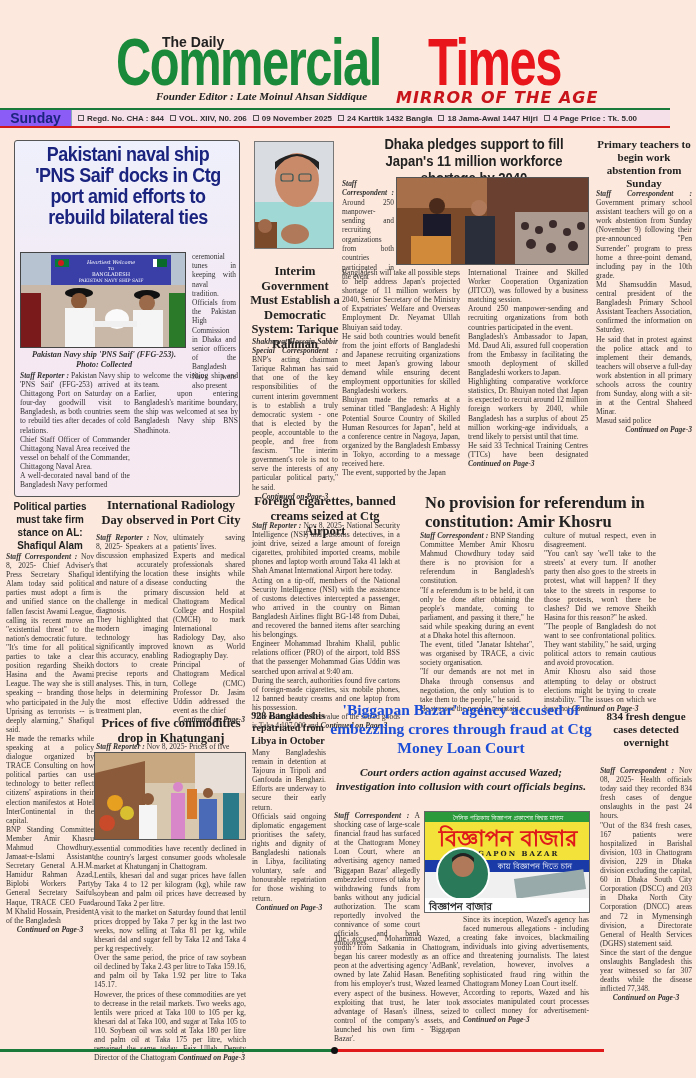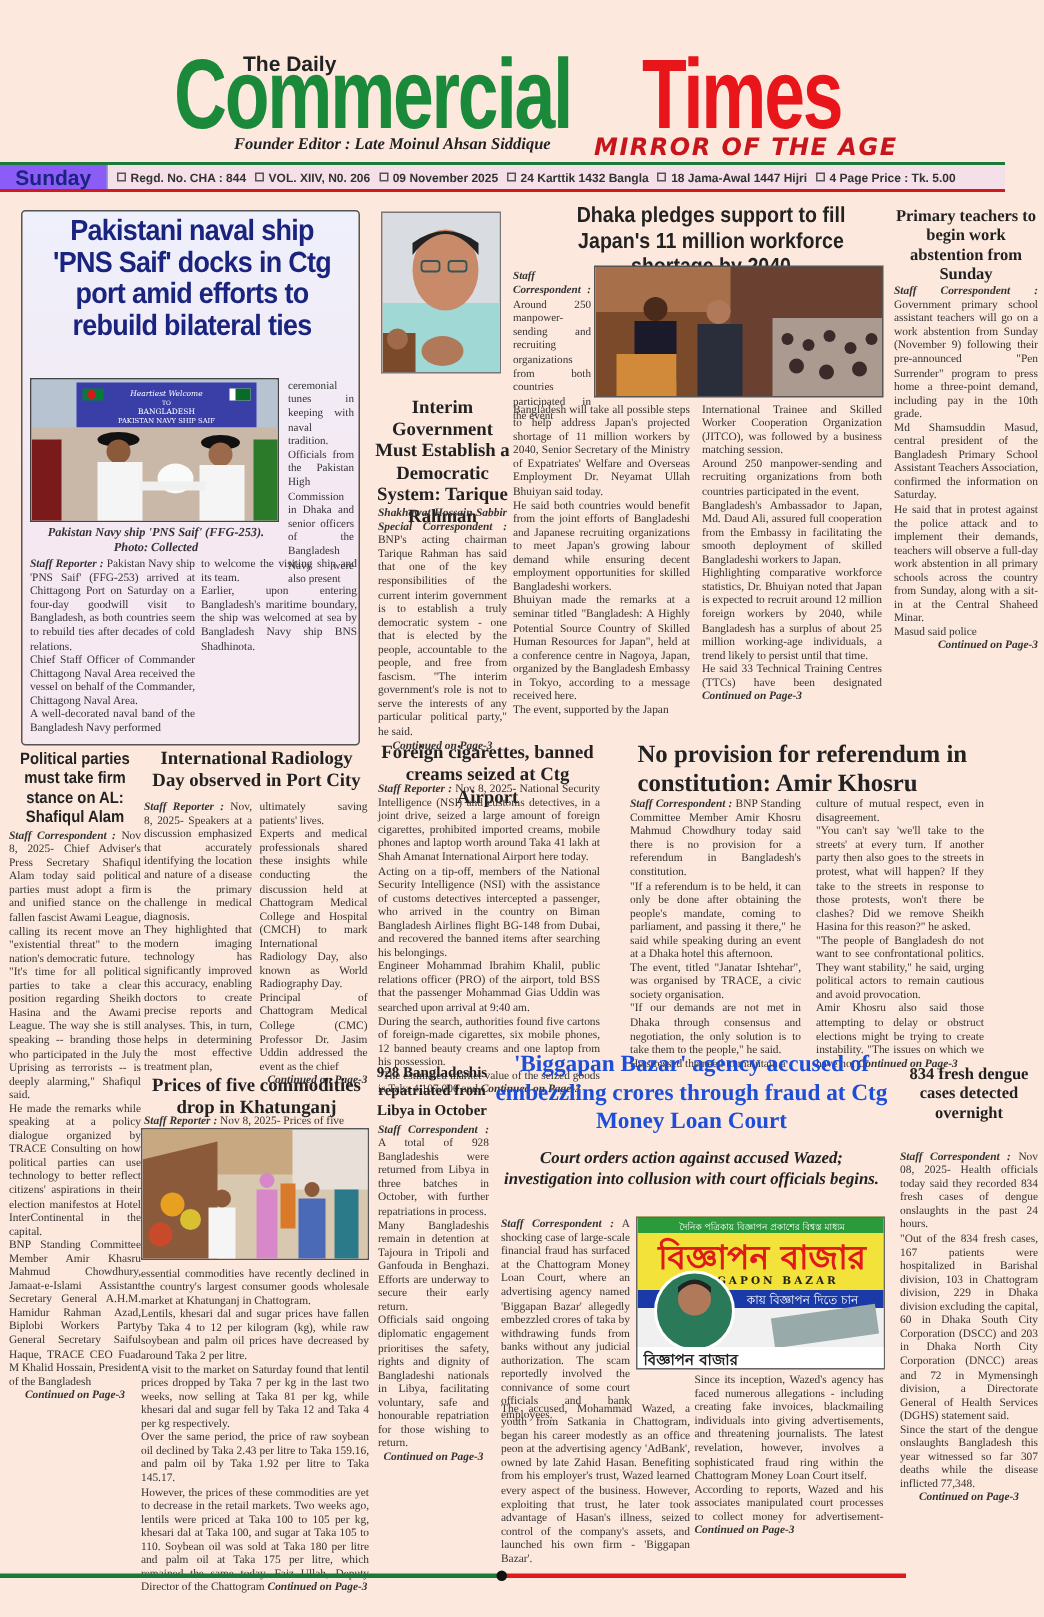--- a/index.html
+++ b/index.html
@@ -313,21 +313,20 @@
 </div>
 <div id="khosru-col2" class="abs body-text">
   <p>culture of mutual respect, even in disagreement.</p>
   <p>"You can't say 'we'll take to the streets' at every turn. If another party then also goes to the streets in protest, what will happen? If they take to the streets in response to those protests, won't there be clashes? Did we remove Sheikh Hasina for this reason?" he asked.</p>
   <p>"The people of Bangladesh do not want to see confrontational politics. They want stability," he said, urging political actors to remain cautious and avoid provocation.</p>
   <p><span>Amir Khosru also said those attempting to delay or obstruct elections might be trying to create instability. "The issues on which we have not</span> <span class="cont">Continued on Page-3</span></p>
 </div>
 
 <div id="libya-head" class="abs">928 Bangladeshis repatriated from Libya in October</div>
 <div id="libya-body" class="abs body-text">
-  <p><span class="byline">Staff Correspondent :</span> <span>A total of 928 Bangladeshis were returned from Libya in three batches in October, with further repatriations in process.</span></p>
   <p>Many Bangladeshis remain in detention at Tajoura in Tripoli and Ganfouda in Benghazi. Efforts are underway to secure their early return.</p>
   <p>Officials said ongoing diplomatic engagement prioritises the safety, rights and dignity of Bangladeshi nationals in Libya, facilitating voluntary, safe and honourable repatriation for those wishing to return.</p>
   <p class="cont" style="text-align:center;">Continued on Page-3</p>
 </div>
 
 <div id="bazar-head" class="abs">'Biggapan Bazar' agency accused of embezzling crores through fraud at Ctg Money Loan Court</div>
 <div id="bazar-sub" class="abs">Court orders action against accused Wazed; investigation into collusion with court officials begins.</div>
 <div id="bazar-intro" class="abs body-text">
   <p><span class="byline">Staff Correspondent :</span> <span>A shocking case of large-scale financial fraud has surfaced at the Chattogram Money Loan Court, where an advertising agency named 'Biggapan Bazar' allegedly embezzled crores of taka by withdrawing funds from banks without any judicial authorization. The scam reportedly involved the connivance of some court officials and bank employees.</span></p>
 </div>

